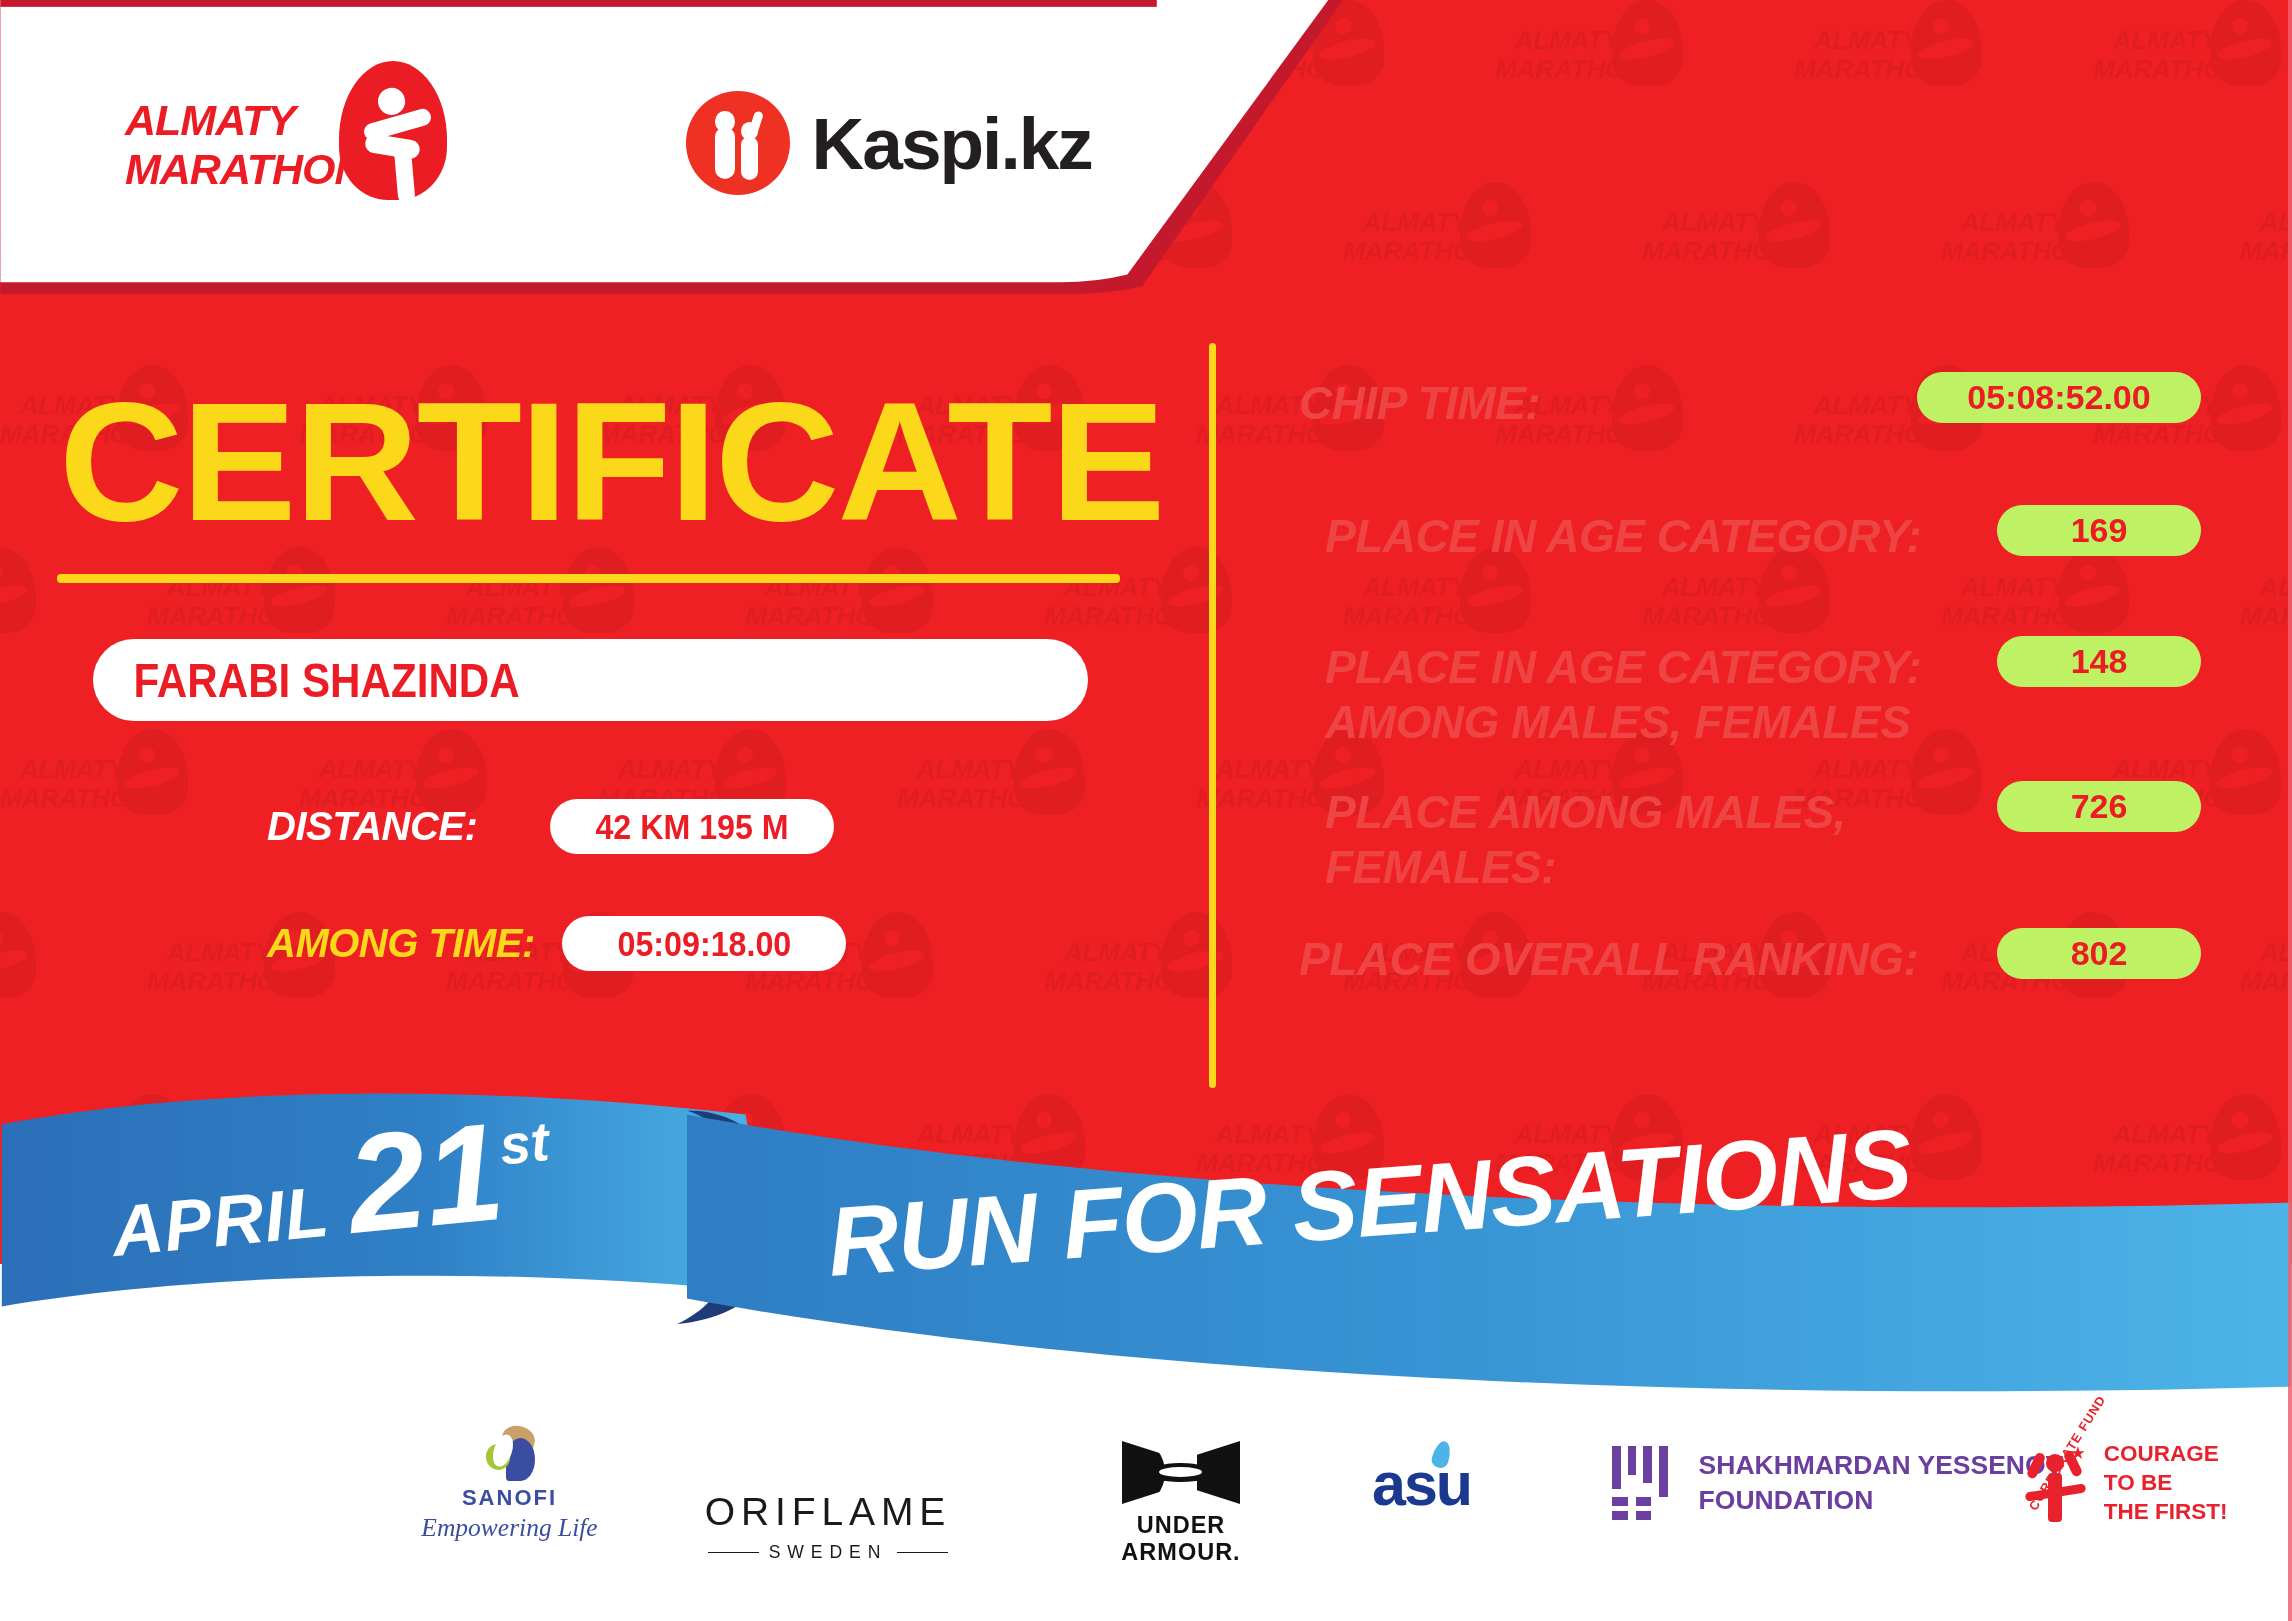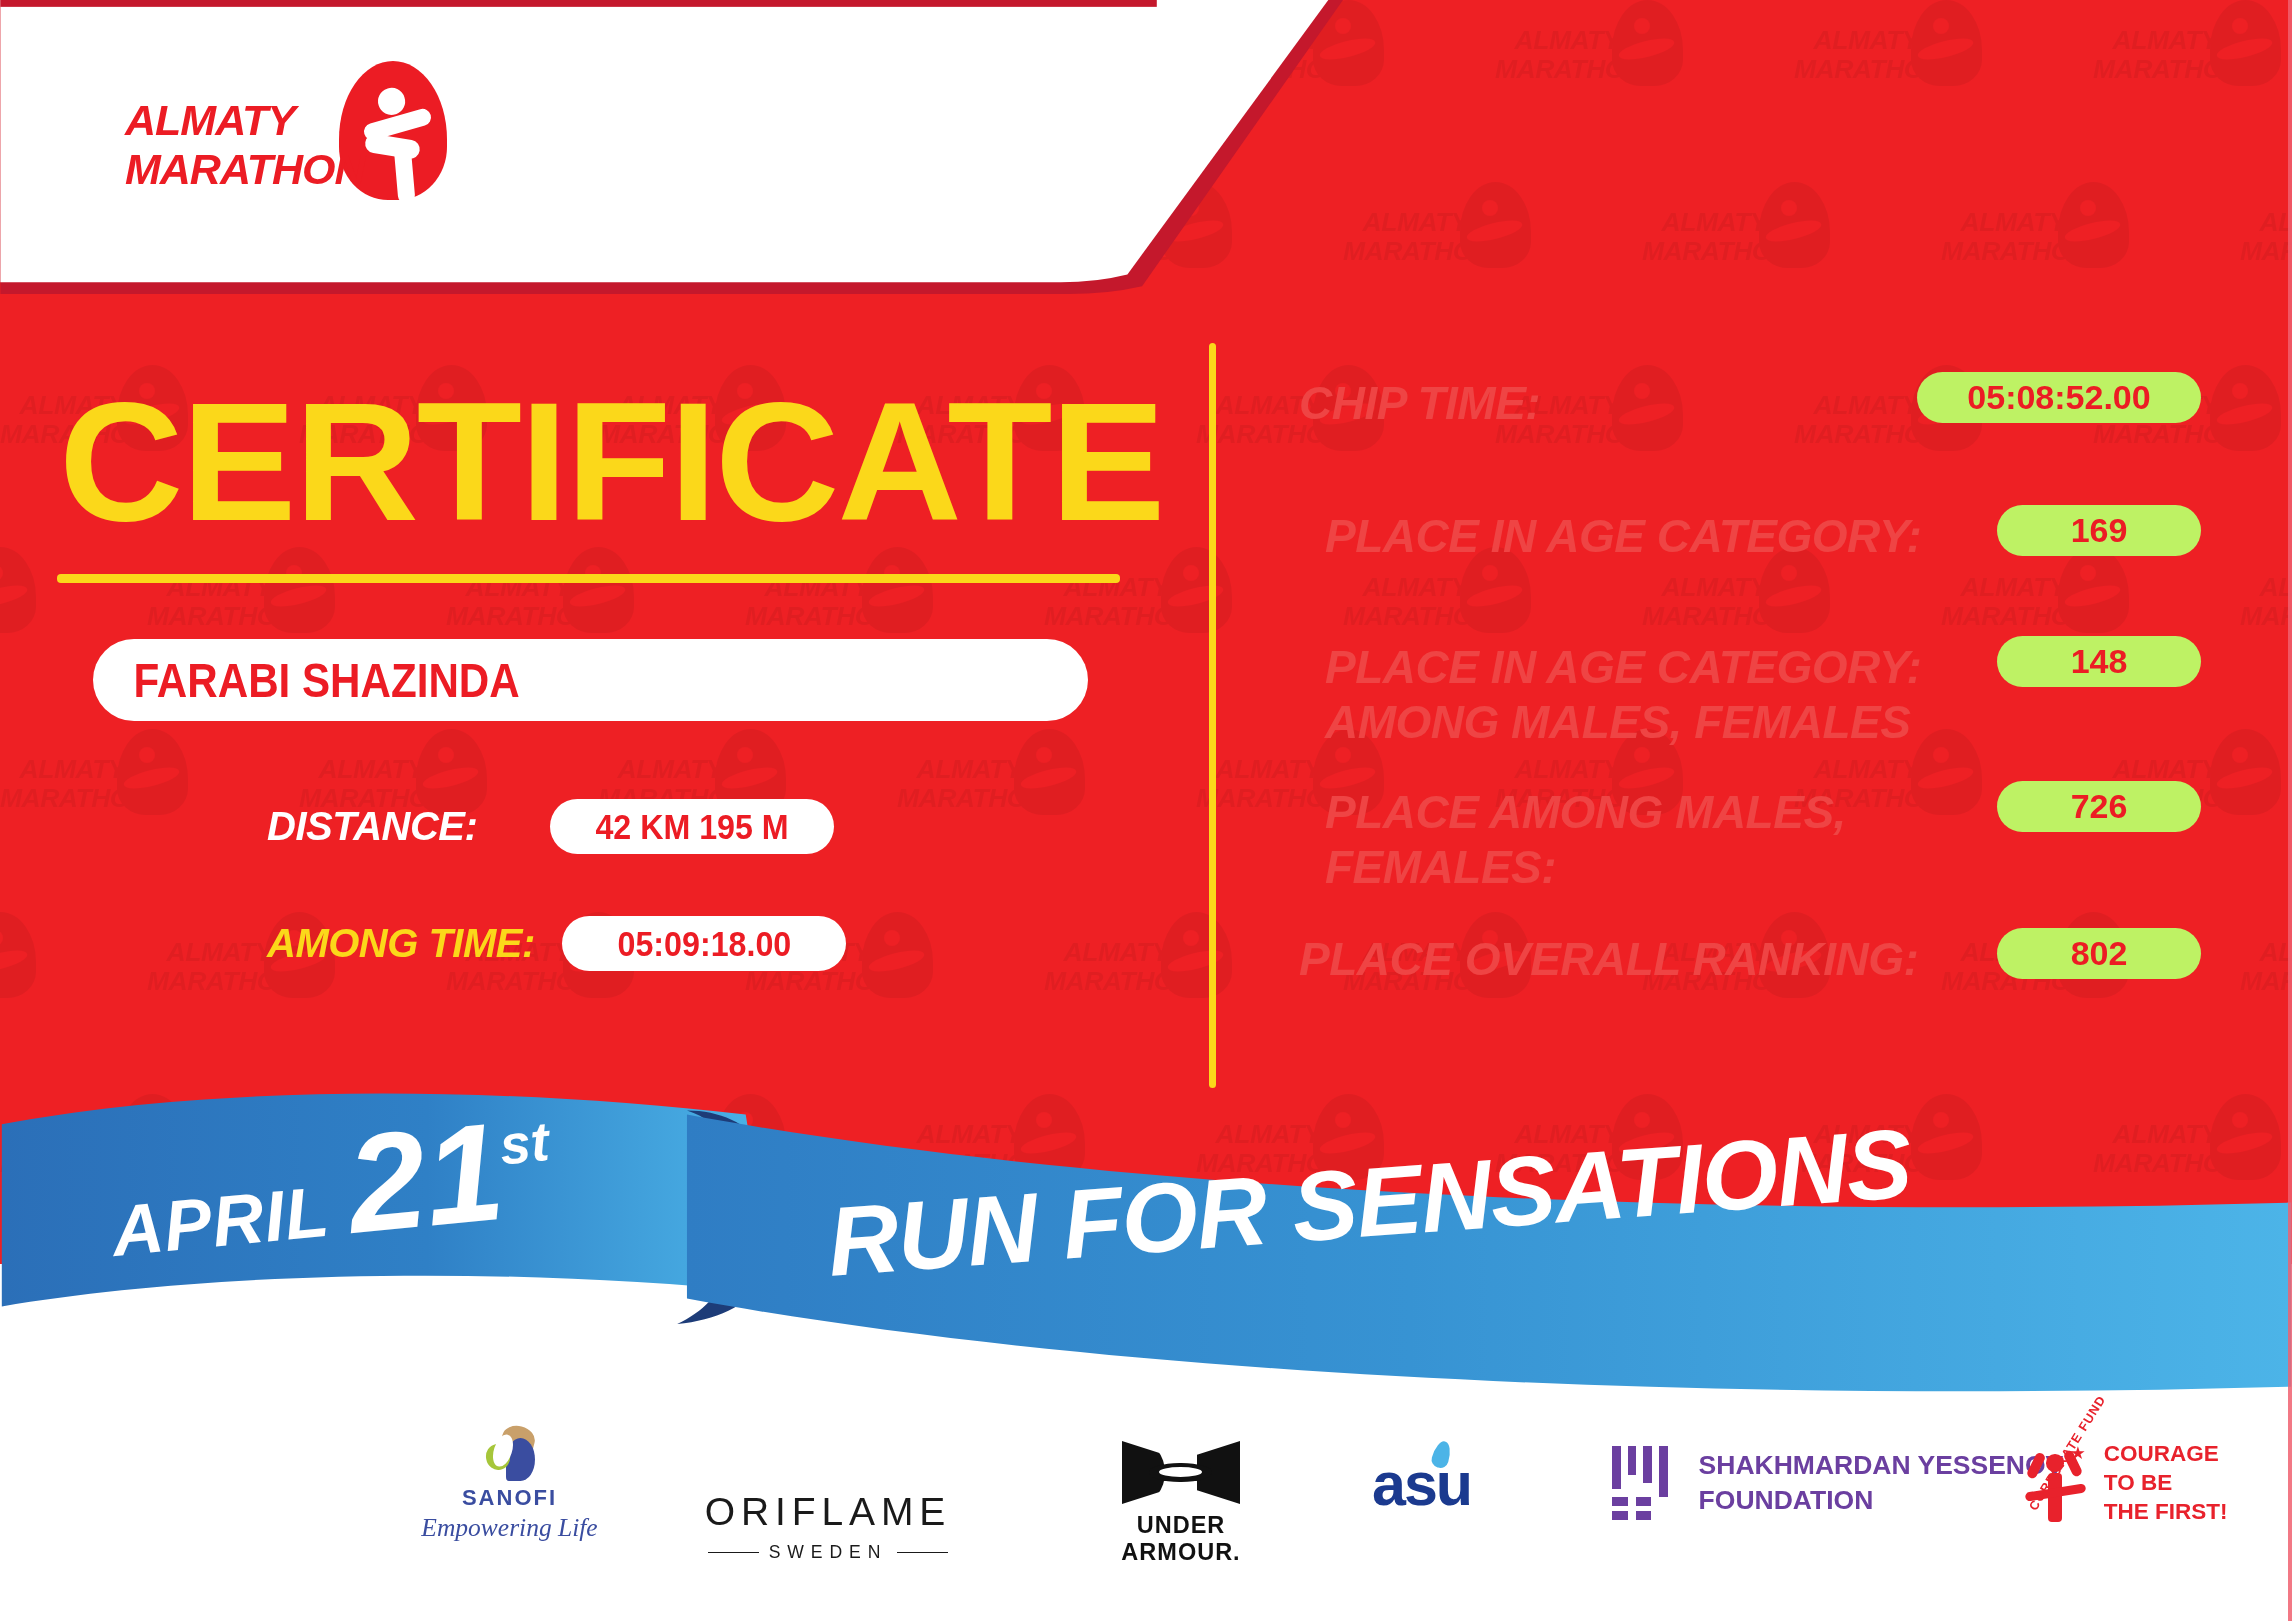--- a/index.html
+++ b/index.html
@@ -681,20 +681,30 @@
         <div class="arm"></div>
         <div class="leg"></div>
         <div class="leg2"></div>
     </div>
     <div class="am-text">
       <div>ALMATY</div>
       <div>MARATHON</div>
     </div>
   </div>
 
+  <div class="kaspi">
+    <div class="kaspi-mark">
+      <div class="p1"></div>
+        <div class="p1b"></div>
+      <div class="p2"></div>
+        <div class="p2b"></div>
+        <div class="p2arm"></div>
+    </div>
+    <div class="kaspi-word">Kaspi.kz</div>
+  </div>
 
   <div class="cert-title">CERTIFICATE</div>
   <div class="cert-rule"></div>
 
   <div class="name-pill">
     <span>FARABI SHAZINDA</span>
   </div>
 
   <div class="lrow" id="row-distance">
     <div class="lbl white">DISTANCE:</div>

